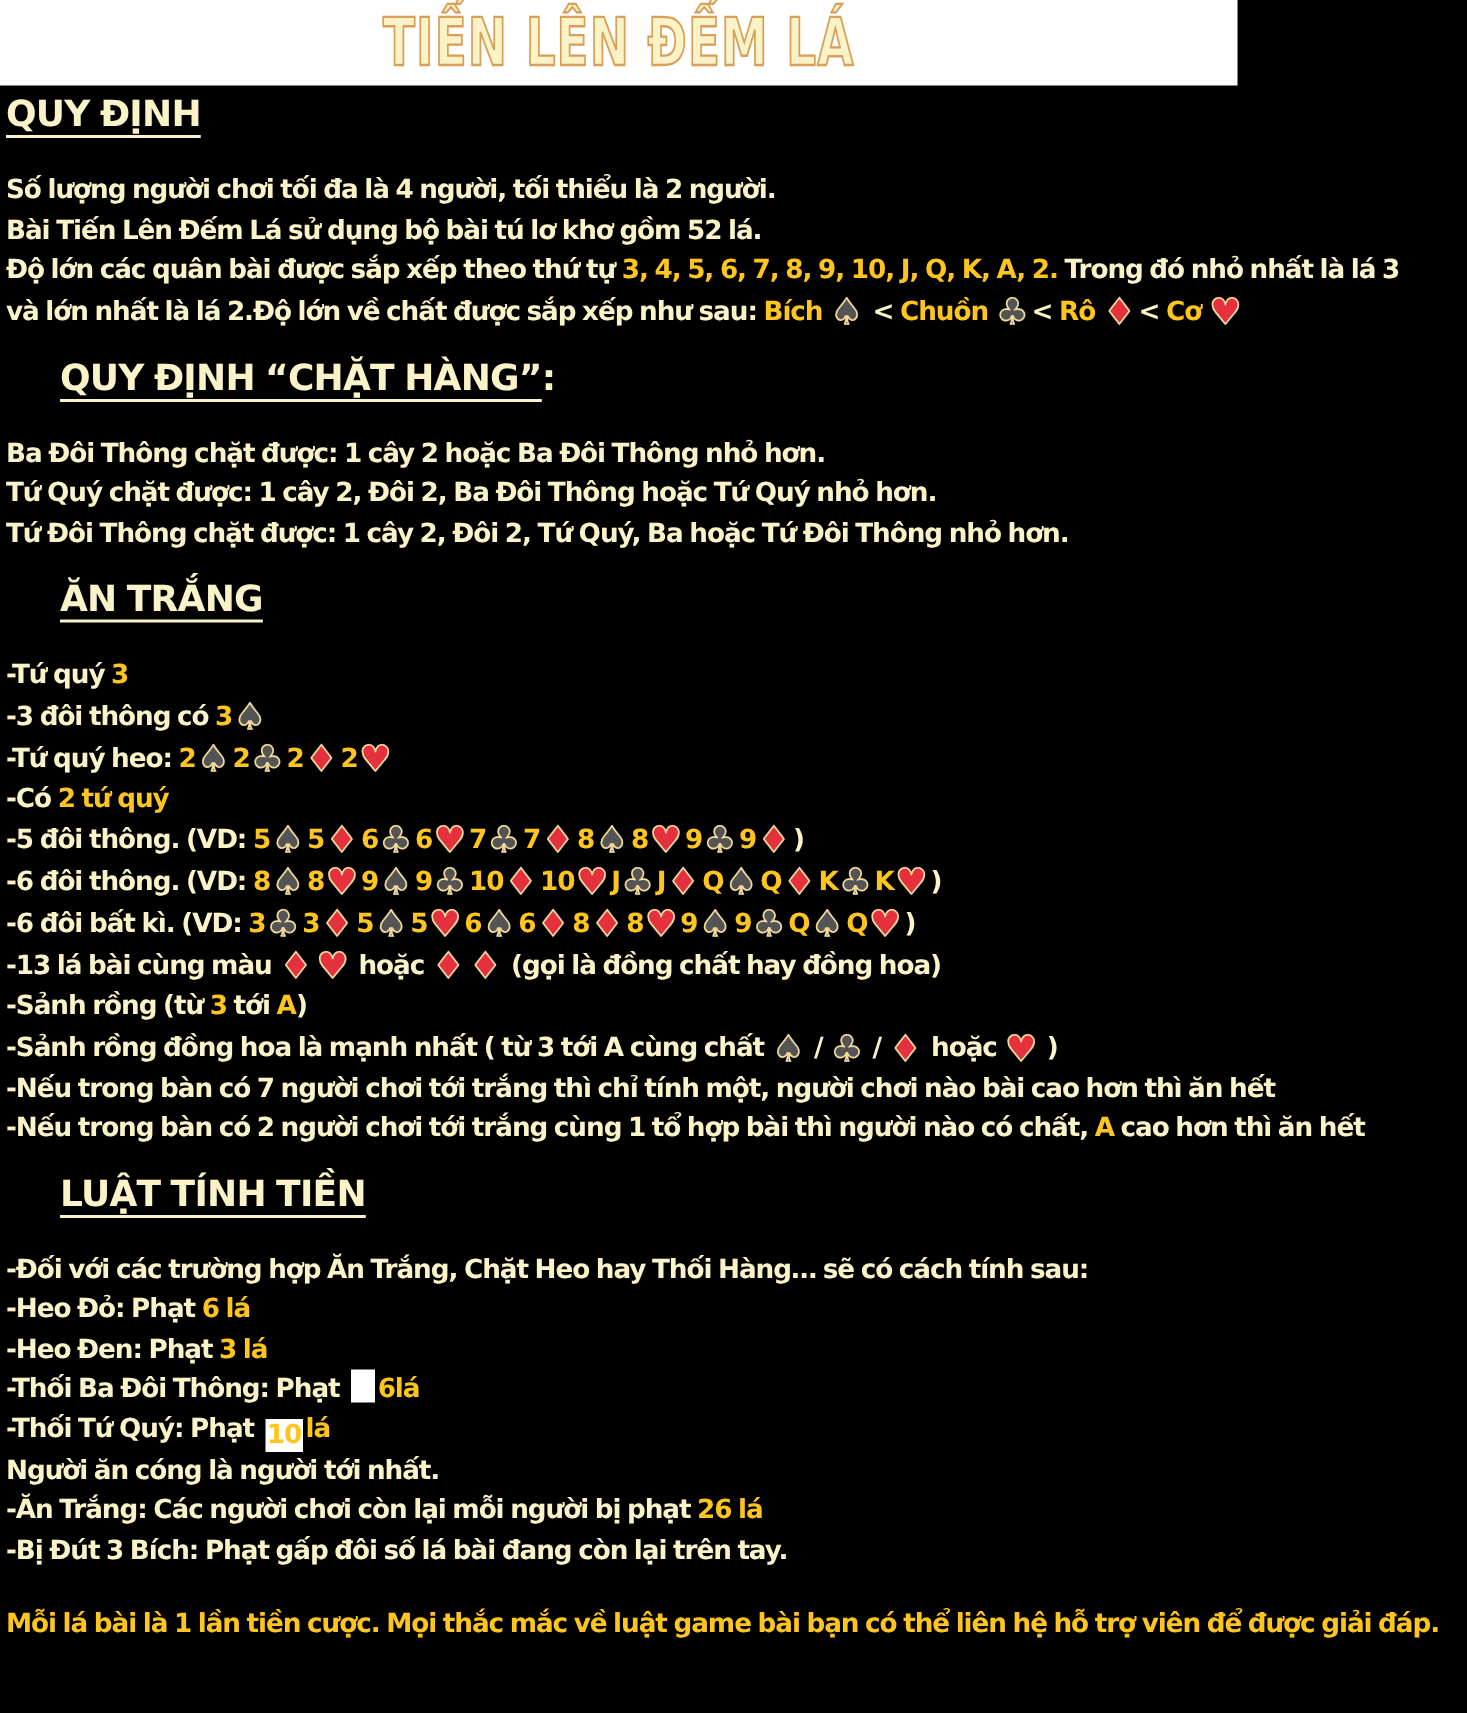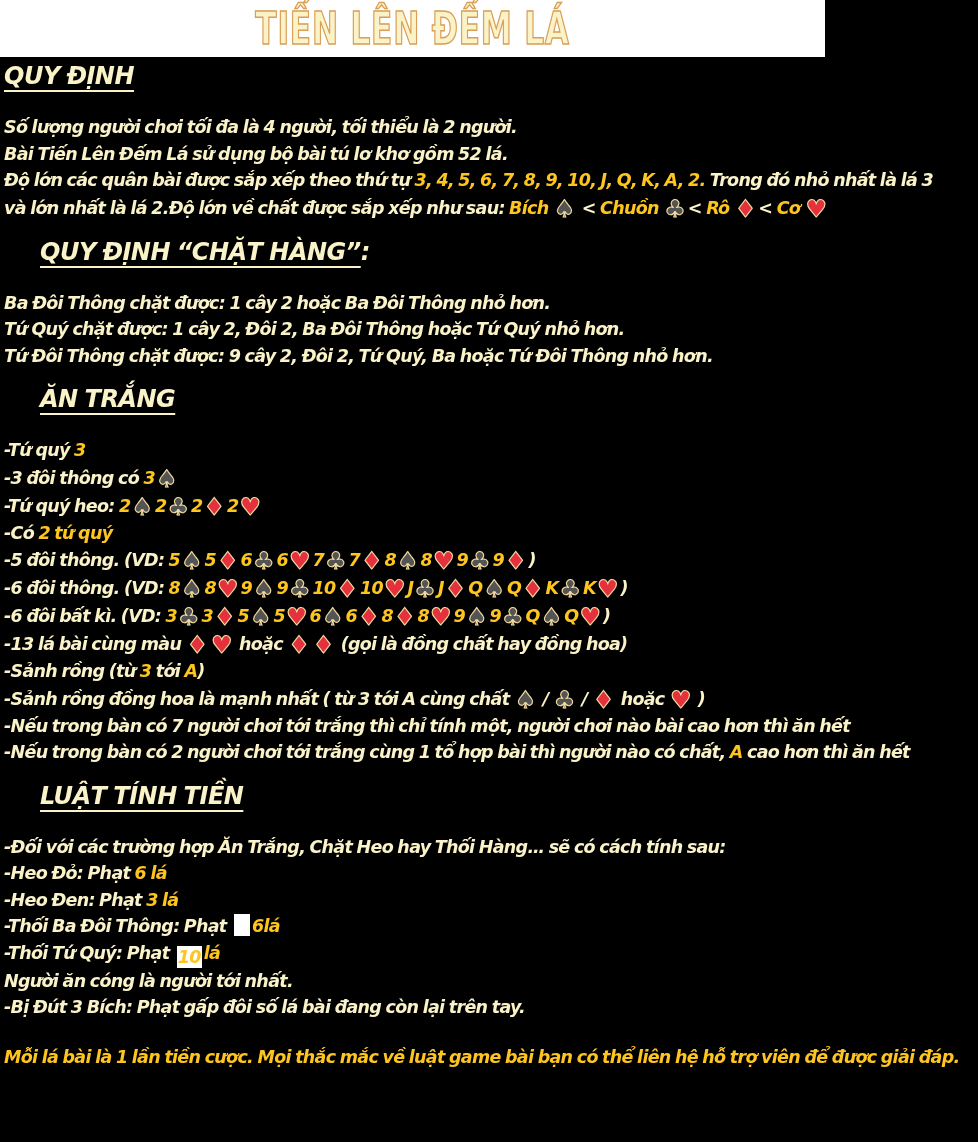--- a/index.html
+++ b/index.html
@@ -37,21 +37,21 @@
     font-weight:700;
     letter-spacing:-0.5px;
     color:var(--cream,#FBF3C8);
     white-space:nowrap;
   }
   h2.sec-head .u{
     text-decoration:underline;
     text-decoration-thickness:2px;
     text-underline-offset:6px;
   }
-  section{margin:0;font-style:italic;}
+  section{margin:0;}
   section + section h2.sec-head{margin-top:15px;margin-left:36px;}
   .gap{height:23px;}
   .ln{
     line-height:26.5px;
     min-height:26.5px;
     white-space:nowrap;
   }
   .ln.cards{line-height:28px;min-height:28px;}
   .seg-cream{color:var(--cream,#FBF3C8);}
   .seg-gold{color:var(--gold,#FFC51F);}
@@ -93,21 +93,21 @@
       <div class="ln"><span class="seg-cream">Số lượng người chơi tối đa là 4 người, tối thiểu là 2 người.</span></div>
       <div class="ln"><span class="seg-cream">Bài Tiến Lên Đếm Lá sử dụng bộ bài tú lơ khơ gồm 52 lá.</span></div>
       <div class="ln"><span class="seg-cream">Độ lớn các quân bài được sắp xếp theo thứ tự </span><span class="seg-gold">3, 4, 5, 6, 7, 8, 9, 10, J, Q, K, A, 2.</span><span class="seg-cream"> Trong đó nhỏ nhất là lá 3</span></div>
       <div class="ln cards"><span class="seg-cream">và lớn nhất là lá 2.Độ lớn về chất được sắp xếp như sau: </span><span class="seg-gold">Bích </span><span class="suit dark">♠</span><span class="seg-cream"> &lt; </span><span class="seg-gold">Chuồn </span><span class="suit dark">♣</span><span class="seg-cream">&lt; </span><span class="seg-gold">Rô </span><span class="suit red">♦</span><span class="seg-cream">&lt; </span><span class="seg-gold">Cơ </span><span class="suit red">♥</span></div>
     </section>
     <section>
       <h2 class="sec-head"><span class="u">QUY ĐỊNH “CHẶT HÀNG”</span><span>:</span></h2>
       <div class="gap"></div>
       <div class="ln"><span class="seg-cream">Ba Đôi Thông chặt được: 1 cây 2 hoặc Ba Đôi Thông nhỏ hơn.</span></div>
       <div class="ln"><span class="seg-cream">Tứ Quý chặt được: 1 cây 2, Đôi 2, Ba Đôi Thông hoặc Tứ Quý nhỏ hơn.</span></div>
-      <div class="ln"><span class="seg-cream">Tứ Đôi Thông chặt được: 9 cây 2, Đôi 2, Tứ Quý, Ba hoặc Tứ Đôi Thông nhỏ hơn.</span></div>
+      <div class="ln"><span class="seg-cream">Tứ Đôi Thông chặt được: 1 cây 2, Đôi 2, Tứ Quý, Ba hoặc Tứ Đôi Thông nhỏ hơn.</span></div>
     </section>
     <section>
       <h2 class="sec-head"><span class="u">ĂN TRẮNG</span></h2>
       <div class="gap"></div>
       <div class="ln"><span class="seg-cream">-Tứ quý </span><span class="seg-gold">3</span></div>
       <div class="ln cards"><span class="seg-cream">-3 đôi thông có </span><span class="seg-gold">3</span><span class="suit dark">♠</span></div>
       <div class="ln cards"><span class="seg-cream">-Tứ quý heo: </span><span class="seg-gold">2</span><span class="suit dark">♠</span><span class="seg-gold">2</span><span class="suit dark">♣</span><span class="seg-gold">2</span><span class="suit red">♦</span><span class="seg-gold">2</span><span class="suit red">♥</span></div>
       <div class="ln"><span class="seg-cream">-Có </span><span class="seg-gold">2 tứ quý</span></div>
       <div class="ln cards"><span class="seg-cream">-5 đôi thông. (VD: </span><span class="seg-gold">5</span><span class="suit dark">♠</span><span class="seg-gold">5</span><span class="suit red">♦</span><span class="seg-gold">6</span><span class="suit dark">♣</span><span class="seg-gold">6</span><span class="suit red">♥</span><span class="seg-gold">7</span><span class="suit dark">♣</span><span class="seg-gold">7</span><span class="suit red">♦</span><span class="seg-gold">8</span><span class="suit dark">♠</span><span class="seg-gold">8</span><span class="suit red">♥</span><span class="seg-gold">9</span><span class="suit dark">♣</span><span class="seg-gold">9</span><span class="suit red">♦</span><span class="seg-cream">)</span></div>
       <div class="ln cards"><span class="seg-cream">-6 đôi thông. (VD: </span><span class="seg-gold">8</span><span class="suit dark">♠</span><span class="seg-gold">8</span><span class="suit red">♥</span><span class="seg-gold">9</span><span class="suit dark">♠</span><span class="seg-gold">9</span><span class="suit dark">♣</span><span class="seg-gold">10</span><span class="suit red">♦</span><span class="seg-gold">10</span><span class="suit red">♥</span><span class="seg-gold">J</span><span class="suit dark">♣</span><span class="seg-gold">J</span><span class="suit red">♦</span><span class="seg-gold">Q</span><span class="suit dark">♠</span><span class="seg-gold">Q</span><span class="suit red">♦</span><span class="seg-gold">K</span><span class="suit dark">♣</span><span class="seg-gold">K</span><span class="suit red">♥</span><span class="seg-cream">)</span></div>
@@ -120,17 +120,18 @@
     </section>
     <section>
       <h2 class="sec-head"><span class="u">LUẬT TÍNH TIỀN</span></h2>
       <div class="gap"></div>
       <div class="ln"><span class="seg-cream">-Đối với các trường hợp Ăn Trắng, Chặt Heo hay Thối Hàng… sẽ có cách tính sau:</span></div>
       <div class="ln"><span class="seg-cream">-Heo Đỏ: Phạt </span><span class="seg-gold">6 lá</span></div>
       <div class="ln"><span class="seg-cream">-Heo Đen: Phạt </span><span class="seg-gold">3 lá</span></div>
       <div class="ln"><span class="seg-cream">-Thối Ba Đôi Thông: Phạt </span><span class="wbox"></span><span class="seg-gold">6lá</span></div>
       <div class="ln"><span class="seg-cream">-Thối Tứ Quý: Phạt </span><span class="wbox">10</span><span class="seg-gold">lá</span></div>
       <div class="ln"><span class="seg-cream">Người ăn cóng là người tới nhất.</span></div>
+      <div class="ln"><span class="seg-cream">-Ăn Trắng: Các người chơi còn lại mỗi người bị phạt </span><span class="seg-gold">26 lá</span></div>
       <div class="ln"><span class="seg-cream">-Bị Đút 3 Bích: Phạt gấp đôi số lá bài đang còn lại trên tay.</span></div>
       <div class="gap"></div>
       <div class="ln"><span class="seg-gold">Mỗi lá bài là 1 lần tiền cược. Mọi thắc mắc về luật game bài bạn có thể liên hệ hỗ trợ viên để được giải đáp.</span></div>
     </section>
   </main>
 
 </body></html>

